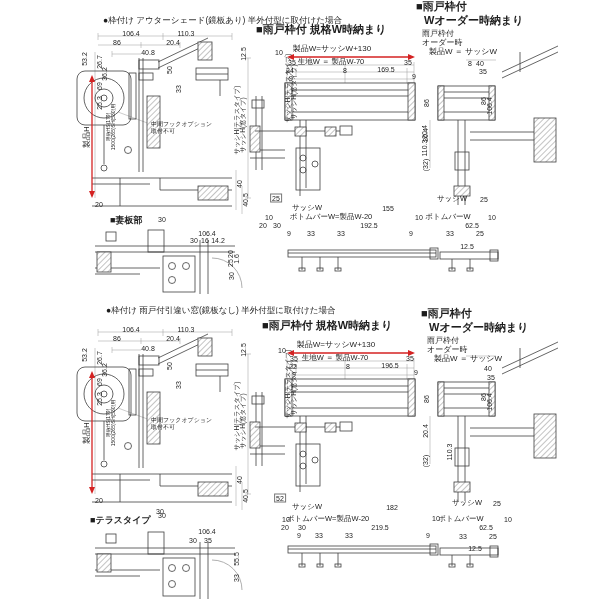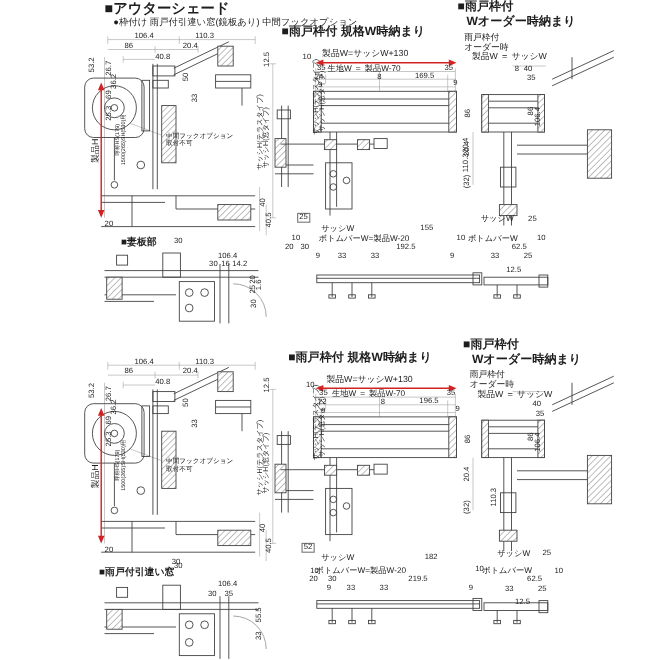--- a/index.html
+++ b/index.html
@@ -139,22 +139,21 @@
     <rect x="163" y="558" width="32" height="38"></rect>
     <circle cx="172" cy="568" r="3.5"></circle>
         <circle cx="186" cy="568" r="3.5"></circle>
         <circle cx="172" cy="584" r="3.5"></circle>
     <path d="M200,542 V599 M208,542 V599"></path>
     <path d="M212,560 A30,30 0 0 1 242,590" stroke="#9a9a9a"></path>
     <rect x="106" y="534" width="10" height="9"></rect>
   </g>
 </svg>
 
-<span class="lbl tl fs13 b" style="left:95px;top:1px">■アウターシェード</span>
-<span class="lbl tl fs85" style="left:103px;top:16px">●枠付け 雨戸付引違い窓(鏡板あり) 中間フックオプション</span>
+<span class="lbl tl fs85" style="left:103px;top:16px">●枠付け アウターシェード(鏡板あり) 半外付型に取付けた場合</span>
 <span class="lbl tl fs11 b" style="left:256px;top:24px">■雨戸枠付 規格W時納まり</span>
 <span class="lbl tl fs11 b" style="left:416px;top:1px">■雨戸枠付</span>
 <span class="lbl tl fs11 b" style="left:424px;top:15px">Wオーダー時納まり</span>
 <span class="lbl tl fs8" style="left:422px;top:30px">雨戸枠付</span>
 <span class="lbl tl fs8" style="left:422px;top:39px">オーダー時</span>
 <span class="lbl tl fs8" style="left:429px;top:48px">製品W ＝ サッシW</span>
 
 <span class="lbl" style="left:131px;top:33px">106.4</span>
 <span class="lbl" style="left:186px;top:33px">110.3</span>
 <span class="lbl" style="left:117px;top:42px">86</span>
@@ -228,20 +227,21 @@
 <span class="lbl tl fs9 b" style="left:110px;top:216px">■妻板部</span>
 <span class="lbl" style="left:207px;top:233px">106.4</span>
 <span class="lbl" style="left:194px;top:240px">30</span>
 <span class="lbl" style="left:205px;top:240px">16</span>
 <span class="lbl" style="left:218px;top:240px">14.2</span>
 <span class="lbl vl" style="left:230px;top:254px">20</span>
 <span class="lbl vl" style="left:230px;top:263px">25</span>
 <span class="lbl vl" style="left:236px;top:259px">1.6</span>
 <span class="lbl vl" style="left:231px;top:276px">30</span>
 
+<span class="lbl tl fs85" style="left:106px;top:306px">●枠付け 雨戸付引違い窓(鏡板なし) 半外付型に取付けた場合</span>
 <span class="lbl tl fs11 b" style="left:262px;top:320px">■雨戸枠付 規格W時納まり</span>
 <span class="lbl tl fs11 b" style="left:421px;top:308px">■雨戸枠付</span>
 <span class="lbl tl fs11 b" style="left:429px;top:322px">Wオーダー時納まり</span>
 <span class="lbl tl fs8" style="left:427px;top:337px">雨戸枠付</span>
 <span class="lbl tl fs8" style="left:427px;top:346px">オーダー時</span>
 <span class="lbl tl fs8" style="left:434px;top:355px">製品W ＝ サッシW</span>
 
 <span class="lbl" style="left:131px;top:329px">106.4</span>
 <span class="lbl" style="left:186px;top:329px">110.3</span>
 <span class="lbl" style="left:117px;top:338px">86</span>
@@ -303,21 +303,21 @@
 <span class="lbl vl" style="left:425px;top:461px">(32)</span>
 <span class="lbl fs75" style="left:467px;top:503px">サッシW</span>
 <span class="lbl" style="left:497px;top:503px">25</span>
 <span class="lbl fs75" style="left:461px;top:519px">ボトムバーW</span>
 <span class="lbl" style="left:508px;top:519px">10</span>
 <span class="lbl" style="left:486px;top:527px">62.5</span>
 <span class="lbl" style="left:463px;top:536px">33</span>
 <span class="lbl" style="left:493px;top:536px">25</span>
 <span class="lbl" style="left:475px;top:548px">12.5</span>
 
-<span class="lbl tl fs9 b" style="left:90px;top:516px">■雨戸付引違い窓</span>
+<span class="lbl tl fs9 b" style="left:90px;top:516px">■テラスタイプ</span>
 <span class="lbl" style="left:160px;top:511px">30</span>
 <span class="lbl" style="left:207px;top:531px">106.4</span>
 <span class="lbl" style="left:193px;top:540px">30</span>
 <span class="lbl" style="left:208px;top:540px">35</span>
 <span class="lbl vl" style="left:236px;top:559px">55.5</span>
 <span class="lbl vl" style="left:236px;top:578px">33</span>
 
 </div>
 
 </body></html>

